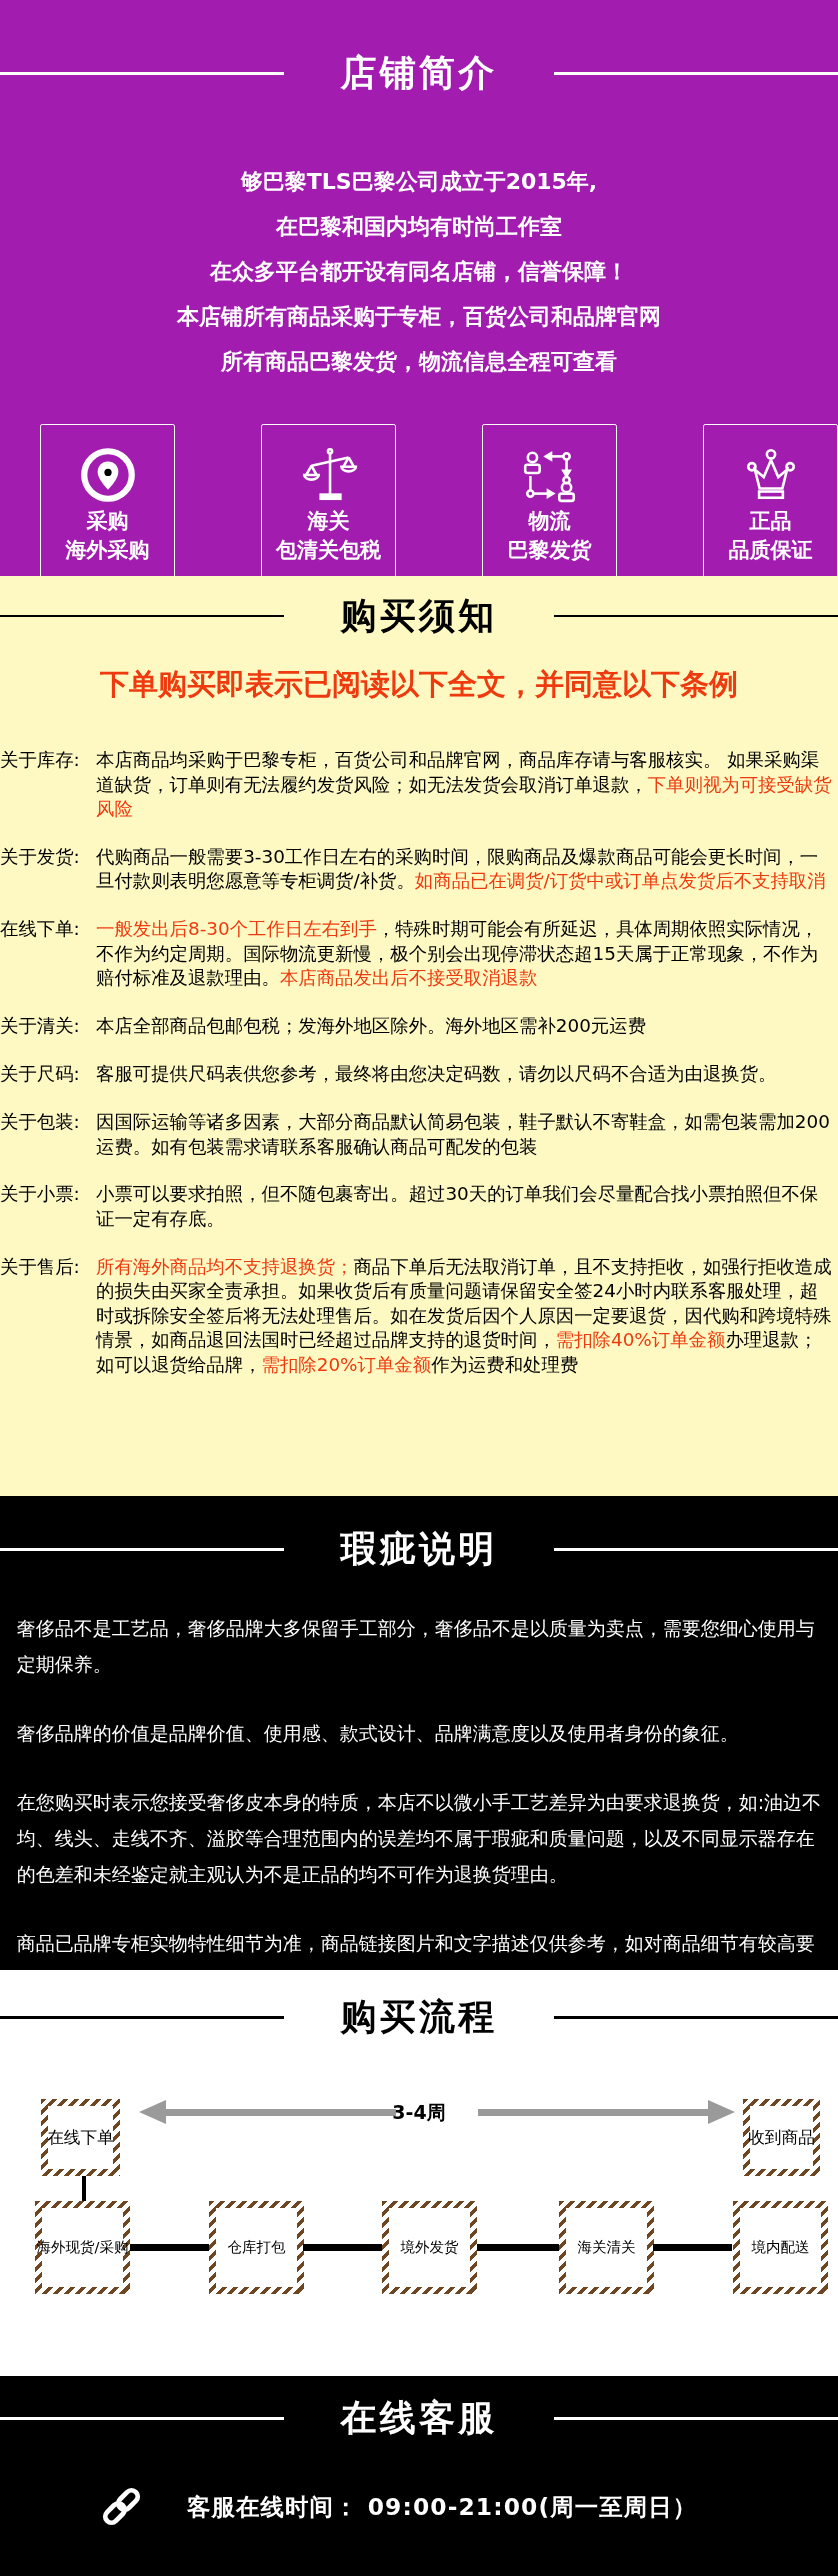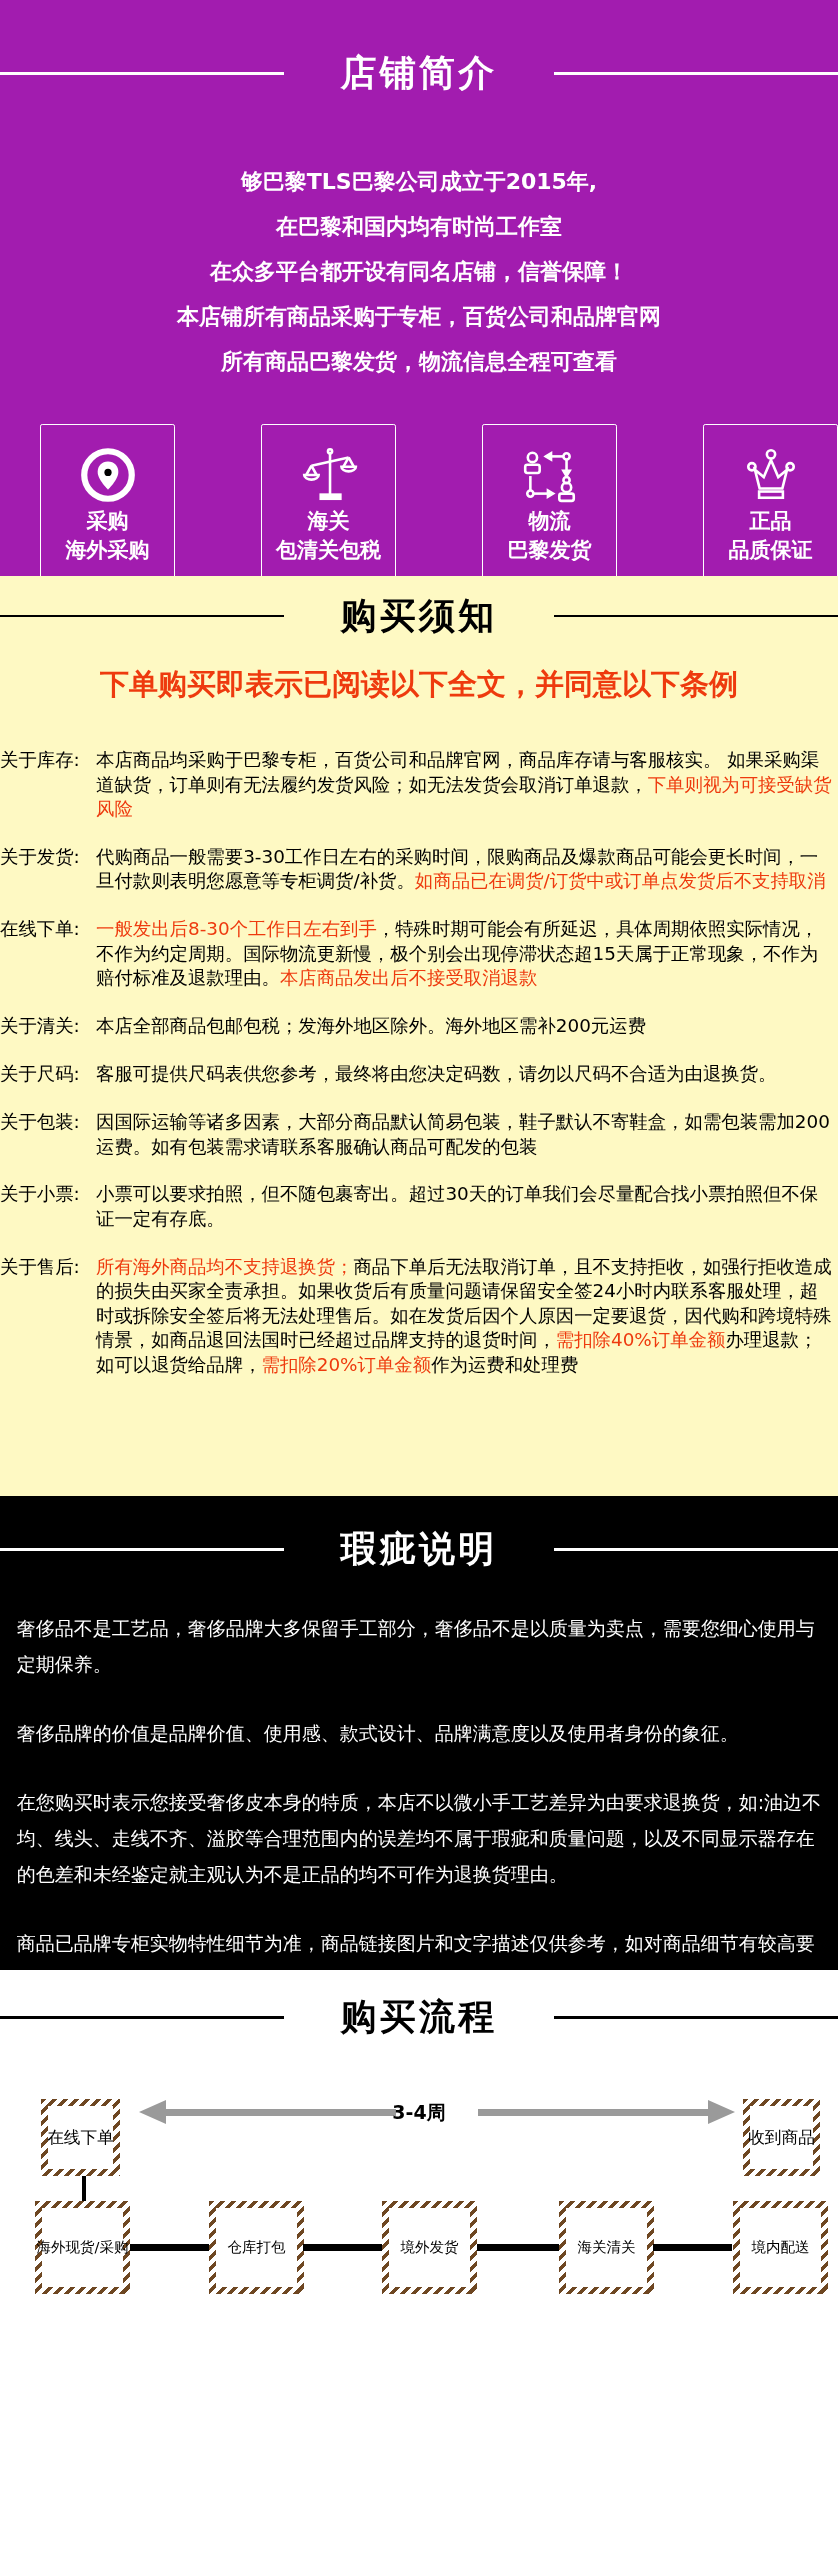--- a/index.html
+++ b/index.html
@@ -294,15 +294,31 @@
           </div>
       </div>
 
       <div class="h-conn hc1"></div>
       <div class="h-conn hc2"></div>
       <div class="h-conn hc3"></div>
       <div class="h-conn hc4"></div>
     </div>
   </section>
 
+  <section class="sec-service">
+    <div class="title-row">
+      <div class="tline"></div>
+      <h2>在线客服</h2>
+      <div class="tline"></div>
+    </div>
+    <div class="service-row">
+      <svg viewBox="0 0 120 120" fill="none" stroke="#fff" stroke-width="11" stroke-linecap="round">
+        <g transform="rotate(-45 60 60)">
+          <rect x="14" y="46" width="50" height="28" rx="14"></rect>
+          <rect x="56" y="46" width="50" height="28" rx="14"></rect>
+        </g>
+      </svg>
+      <div class="service-hours">客服在线时间：  09:00-21:00(周一至周日）</div>
+    </div>
+  </section>
 
 </div>
 
 
 </body></html>

